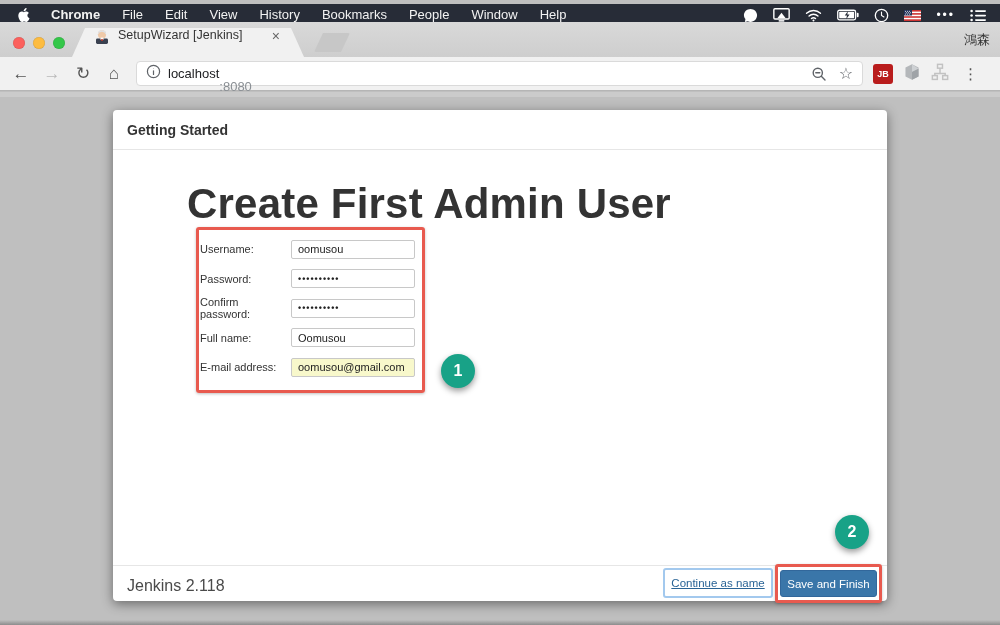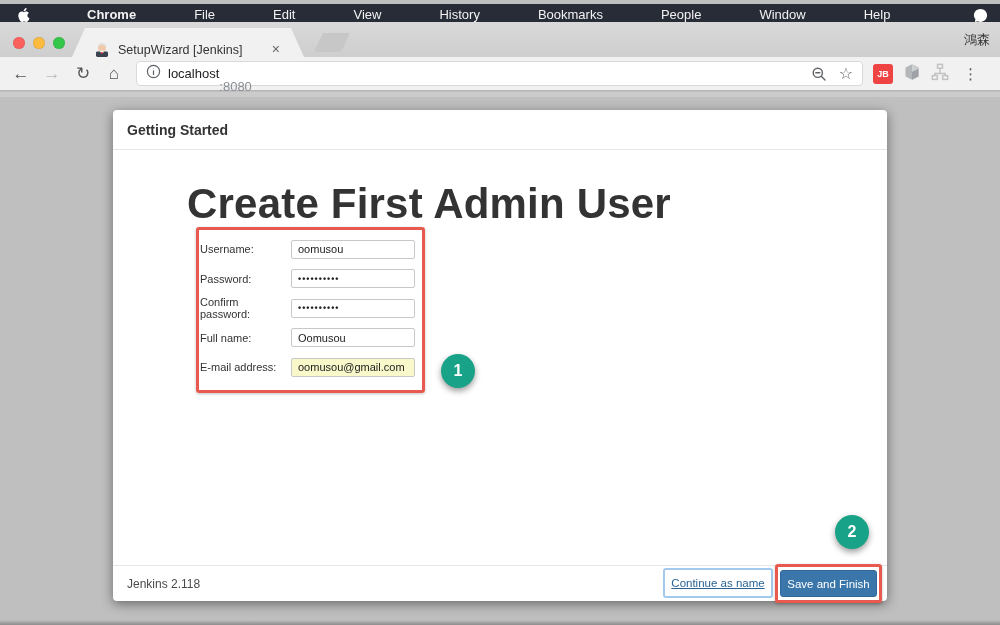--- a/index.html
+++ b/index.html
@@ -2,40 +2,40 @@
 <html><head>
 <meta charset="utf-8">
 <style>
   * { margin:0; padding:0; box-sizing:border-box; }
   html,body { width:1000px; height:625px; }
   body { font-family:"Liberation Sans", sans-serif; }
   #screen { position:relative; width:1000px; height:625px; background:#bfbfbf; overflow:hidden; }
 
   
   .menubar { position:absolute; top:4px; left:0; width:100%; height:22px; background:#272c37;
-             display:flex; align-items:center; color:#f2f2f2; font-size:13px;gap:36px; }
+             display:flex; align-items:center; color:#f2f2f2; font-size:13px; }
   .menubar .apple { margin:0 10px 0 16px; display:flex; align-items:center; }
   .menubar .mitem { padding:0 11px; line-height:22px; }
   .menubar .mitem.first { font-weight:bold; }
   .menubar .mspacer { flex:1; }
   .menubar .status { display:flex; align-items:center; gap:15px; margin-right:14px; }
   .menubar .status svg { display:block; }
   .siri-dots { color:#fff; font-size:12px; letter-spacing:2px; line-height:22px; }
 
   
   .tabbar { position:absolute; top:22px; left:0; width:100%; height:35px;
             background:linear-gradient(#d9d9d9,#cecece); }
   .traffic { position:absolute; left:13px; top:15px; display:flex; gap:8px; }
   .light { width:12px; height:12px; border-radius:50%; }
   .light.red { background:#fc615d; box-shadow:inset 0 0 1px rgba(0,0,0,.35); }
   .light.yellow { background:#fdbc40; box-shadow:inset 0 0 1px rgba(0,0,0,.35); }
   .light.green { background:#34c749; box-shadow:inset 0 0 1px rgba(0,0,0,.35); }
   .tab { position:absolute; left:72px; top:6px; width:232px; height:29px; background:#f1f1f1;
          clip-path:polygon(0 100%, 13px 0, calc(100% - 13px) 0, 100% 100%);
-         display:flex; align-items:flex-end; padding:0 22px; font-size:12.5px; color:#333; }
+         display:flex; align-items:flex-start; padding:0 22px; font-size:12.5px; color:#333; }
   .tab .favicon { margin-right:8px; display:flex; }
   .tab .tab-title { flex:1; white-space:nowrap; overflow:hidden; }
   .tab .tab-close { color:#666; font-size:14px; padding:0 2px; }
   .newtab { position:absolute; left:314px; top:11px; width:36px; height:19px; background:#c7c7c7;
             clip-path:polygon(9px 0, 100% 0, calc(100% - 9px) 100%, 0 100%); border-radius:2px; }
   .profile-name { position:absolute; right:10px; top:9px; font-size:13px; color:#333; }
 
   
   .toolbar { position:absolute; top:57px; left:0; width:100%; height:34px; background:#f1f1f1;
              display:flex; align-items:center; border-bottom:1px solid #b5b5b5; }
@@ -43,21 +43,21 @@
   .navbtn.disabled { color:#b9b9b9; }
   .toolbar .nav-group { display:flex; align-items:center; gap:5px; margin-left:8px; }
   .urlbar { flex:1; height:25px; margin:0 10px 0 9px; background:#fff; border:1px solid #dadada;
             border-radius:4px; display:flex; align-items:center; padding:0 9px; }
   .urlbar .host { font-size:13px; color:#202124; margin-left:7px; }
   .urlbar .port { font-size:13px; color:#8a8f94;margin-top:26px; }
   .urlbar .u-spacer { flex:1; }
   .urlbar .u-ic { display:flex; margin-left:14px; }
   .star { font-size:16px; color:#5f6368; margin-left:12px; line-height:1; }
   .ext-group { display:flex; align-items:center; gap:10px; margin-right:10px; }
-  .jb-badge { width:20px; height:20px; background:#ef4444; border-radius:3px; color:#fff;
+  .jb-badge { width:20px; height:20px; background:#b91c1c; border-radius:3px; color:#fff;
               font-size:9px; font-weight:bold; display:flex; align-items:center; justify-content:center; }
   .menu-dots { font-size:15px; color:#555; margin-right:8px; padding:0 4px; }
 
   
   .content { position:absolute; top:92px; left:0; width:100%; height:533px; background:#bfbfbf; }
   .content::before { content:""; position:absolute; top:0; left:0; width:100%; height:5px;
                      background:#cbcbcb; }
   .bottom-edge { position:absolute; bottom:0; left:0; width:100%; height:5px;
                  background:linear-gradient(#bfbfbf,#8c8c8c); }
 
@@ -80,21 +80,21 @@
   .frow input.highlight { background:#f8f8cb; }
 
   .step-circle { position:absolute; width:34px; height:34px; border-radius:50%; background:#18a287;
                  color:#fff; font-size:16px; font-weight:bold; display:flex; align-items:center;
                  justify-content:center; box-shadow:0 3px 6px rgba(0,0,0,.4); z-index:5; }
   .step1 { left:441px; top:262px; }
   .step2 { left:835px; top:423px; }
 
   .card-footer { position:absolute; left:0; top:455px; width:100%; height:36px;
                  border-top:1px solid #e6e6e6; }
-  .version { position:absolute; left:14px; top:11px; font-size:12px; color:#4a4a4a; }
+  .version { position:absolute; left:14px; top:11px; font-size:16px; color:#4a4a4a; }
   .continue-btn { position:absolute; left:550px; top:2px; width:110px; height:30px; background:#fff;
                   border:2px solid #a3c9ee; border-radius:3px; font-size:11.5px; color:#2a6496;
                   display:flex; align-items:center; justify-content:center;
                   text-decoration:underline; font-family:"Liberation Sans", sans-serif; }
   .save-btn { position:absolute; left:667px; top:4px; width:97px; height:27px; background:#3a76a9;
               border:1px solid #32679b; border-radius:3px; font-size:11.5px; color:#fff;
               display:flex; align-items:center; justify-content:center;
               font-family:"Liberation Sans", sans-serif; }
   .save-annotation { position:absolute; left:662px; top:-2px; width:107px; height:39px;
                      border:3px solid #e85a4f; border-radius:3px;

